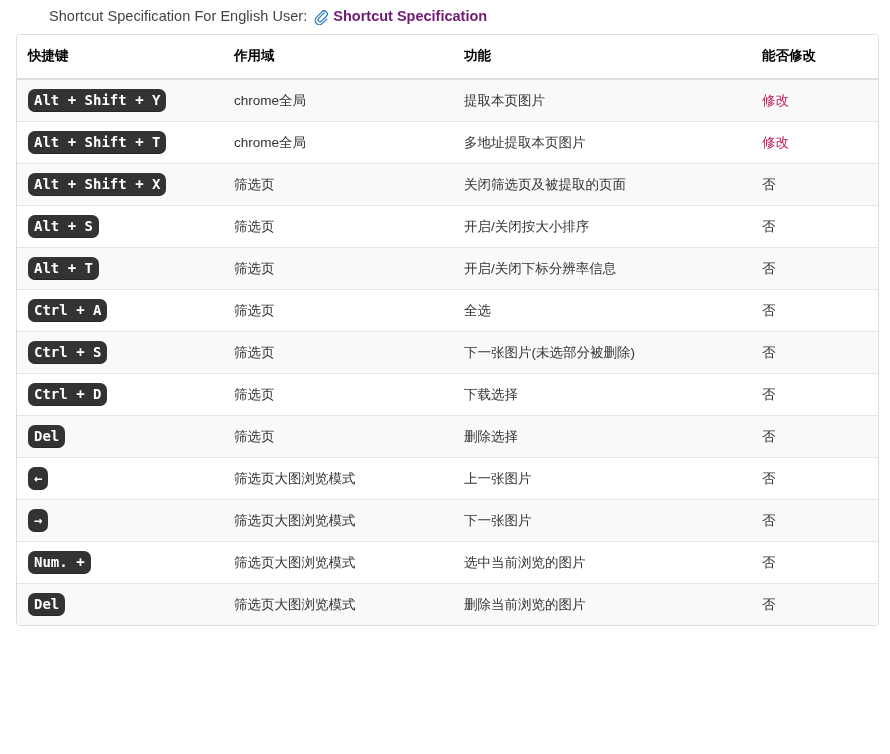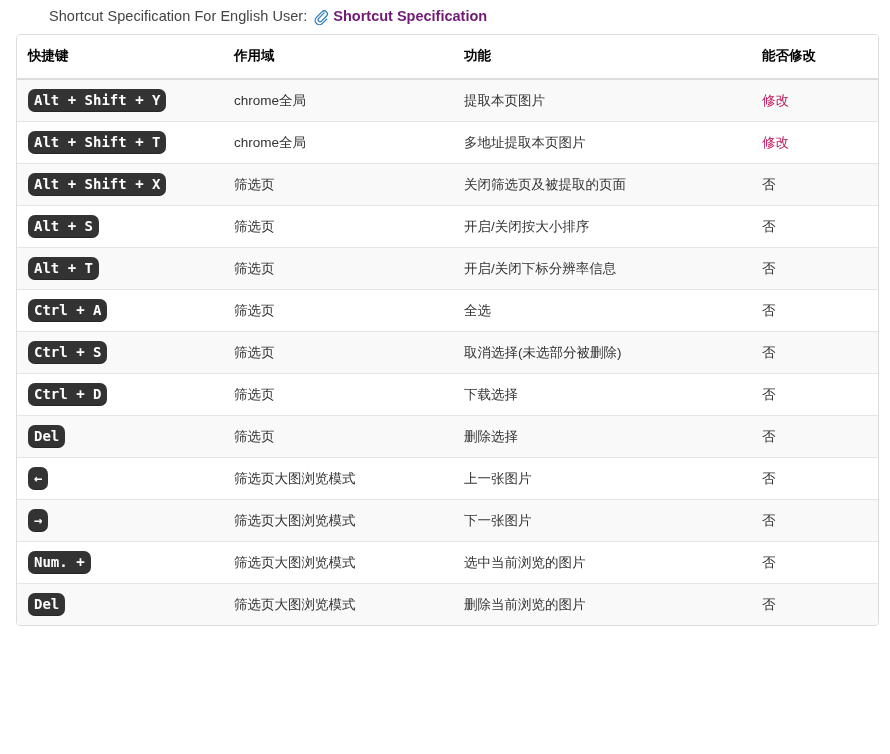--- a/index.html
+++ b/index.html
@@ -176,21 +176,21 @@
         </tr>
         <tr>
           <td class="key-cell"><kbd class="key-badge">Ctrl + A</kbd></td>
           <td>筛选页</td>
           <td>全选</td>
           <td><span class="no-text">否</span></td>
         </tr>
         <tr>
           <td class="key-cell"><kbd class="key-badge">Ctrl + S</kbd></td>
           <td>筛选页</td>
-          <td>取消选择(未选部分被删除)</td>
+          <td>下一张图片(未选部分被删除)</td>
           <td><span class="no-text">否</span></td>
         </tr>
         <tr>
           <td class="key-cell"><kbd class="key-badge">Ctrl + D</kbd></td>
           <td>筛选页</td>
           <td>下载选择</td>
           <td><span class="no-text">否</span></td>
         </tr>
         <tr>
           <td class="key-cell"><kbd class="key-badge">Del</kbd></td>

